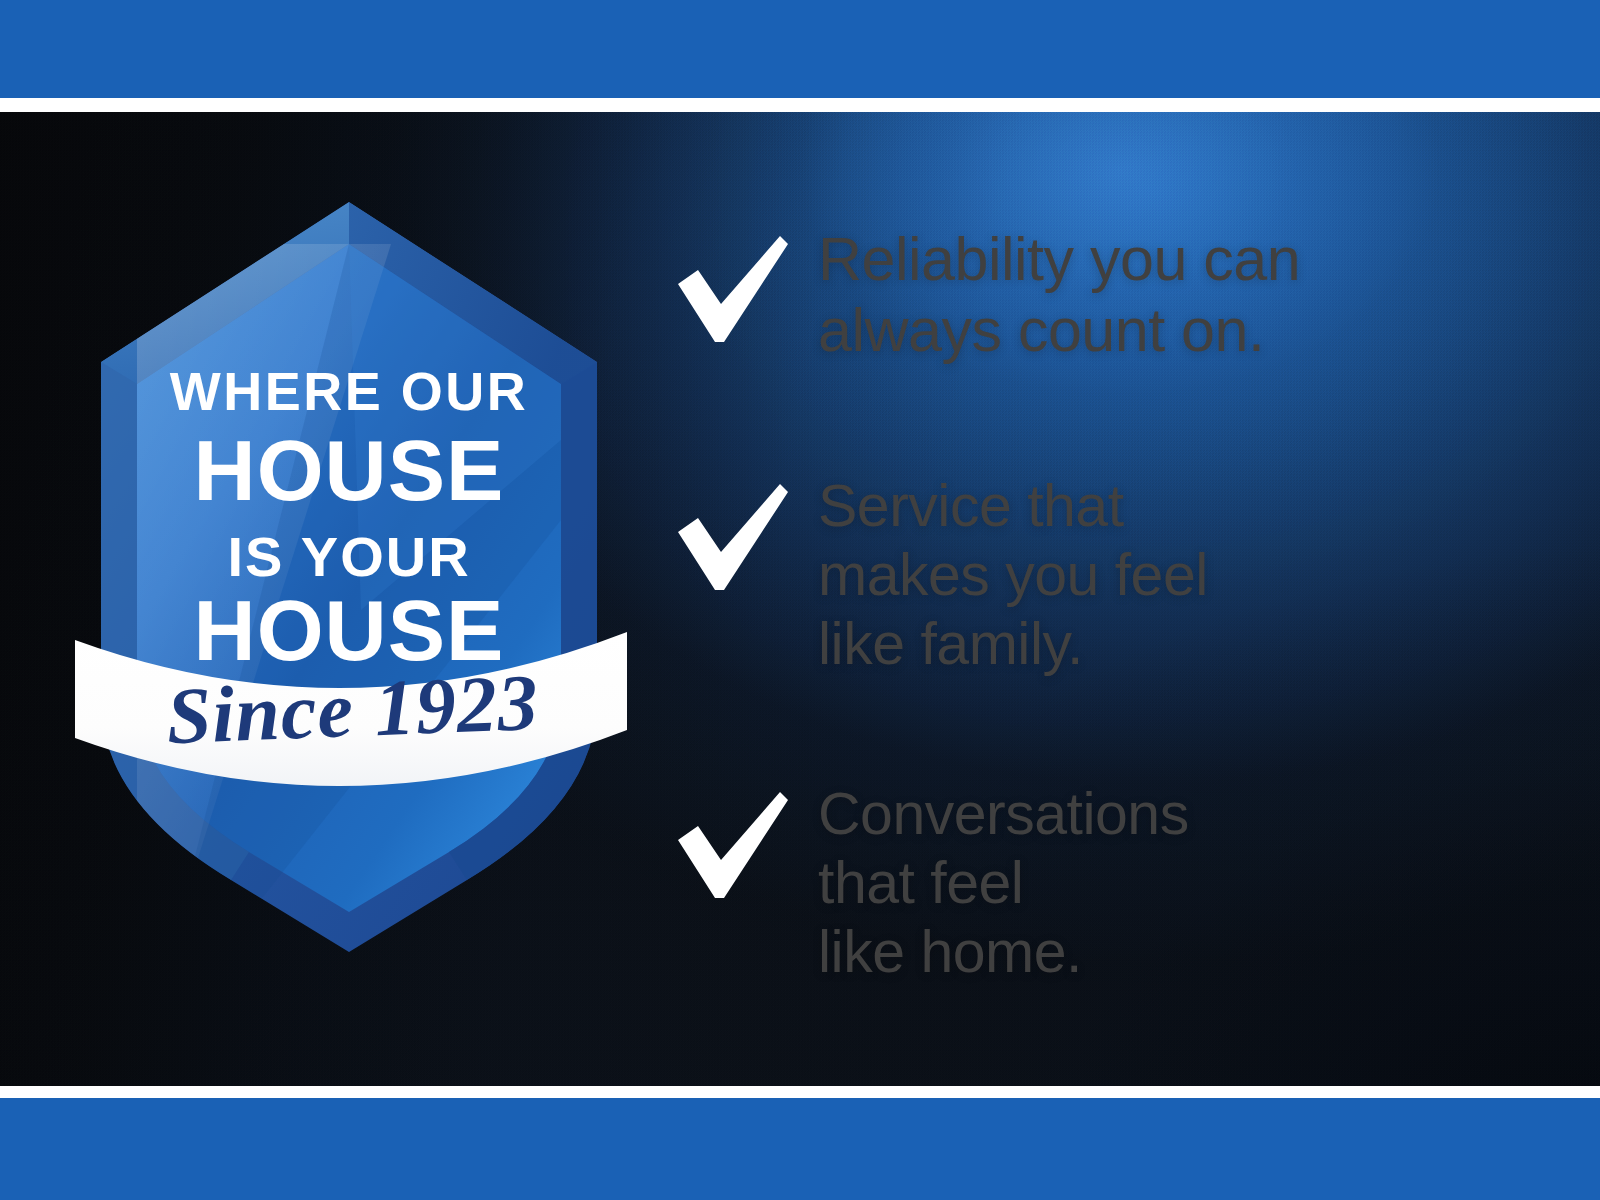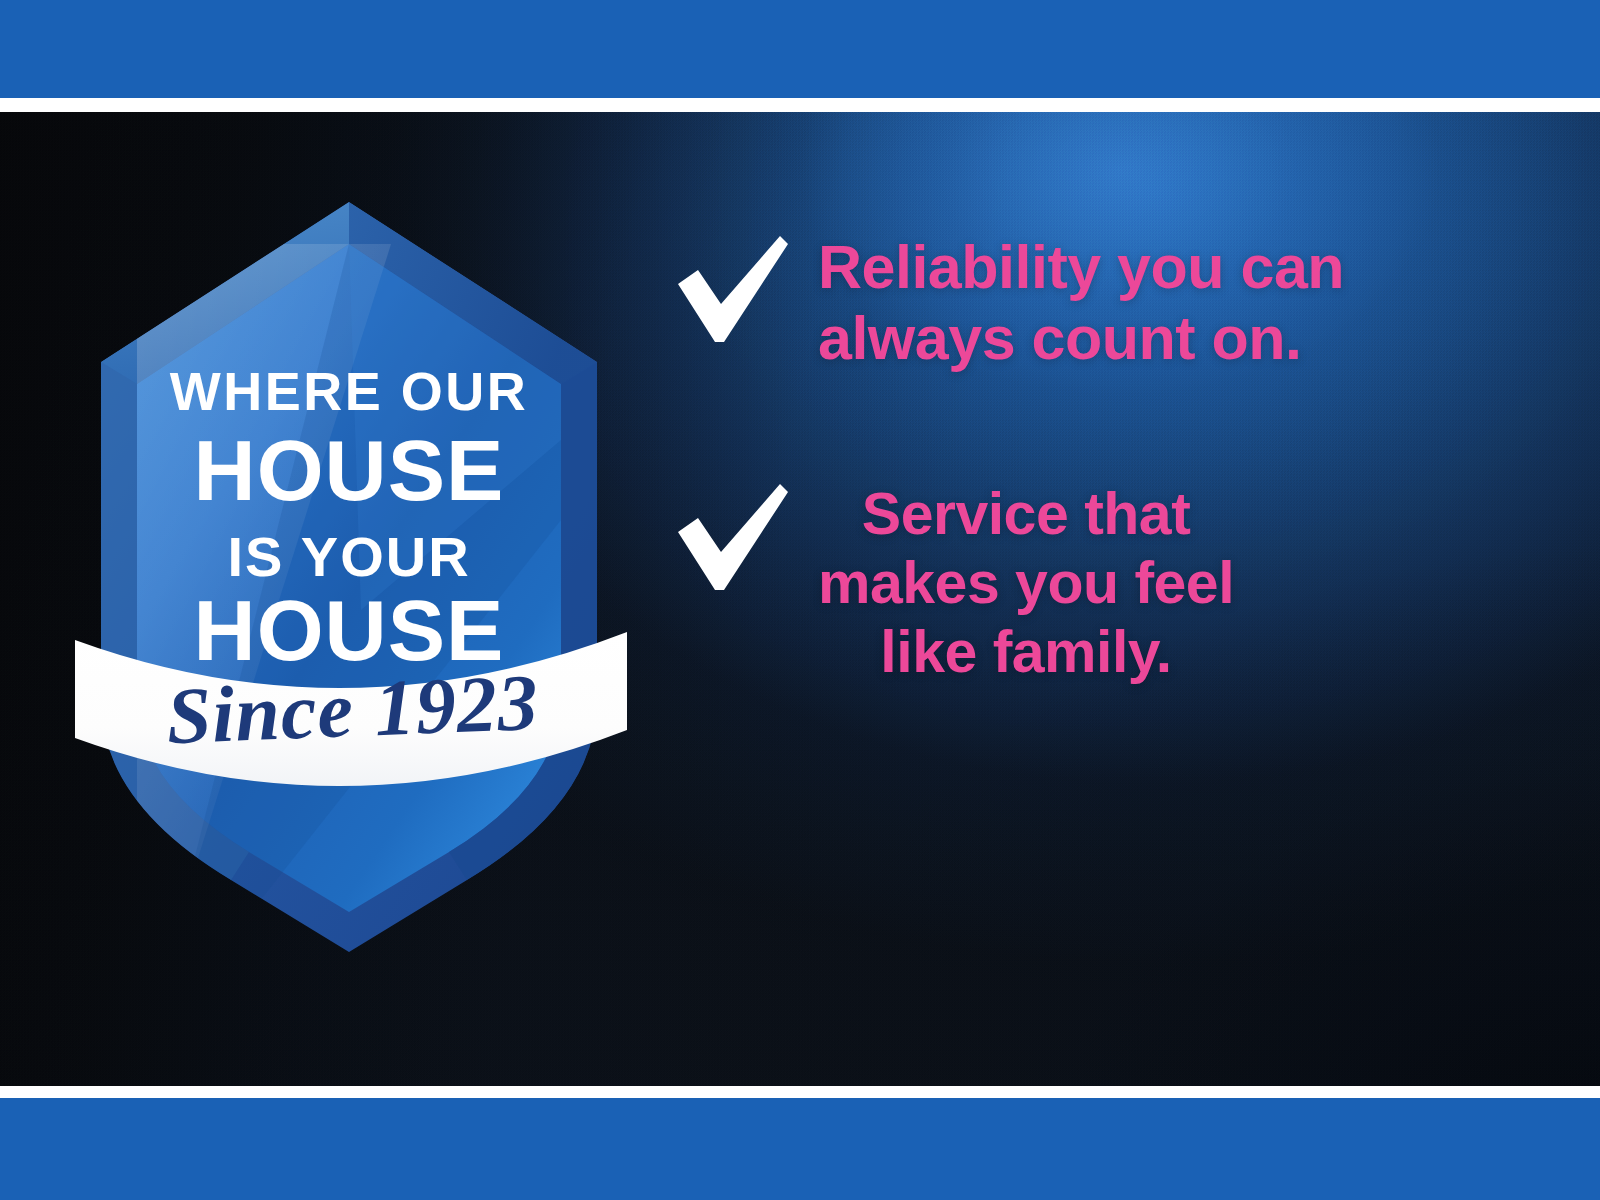--- a/index.html
+++ b/index.html
@@ -125,32 +125,31 @@
   .bullet.b3 { top:668px; left:0; }
 
   .check-icon {
     flex:0 0 auto;
     width:118px; height:118px;
     margin-top:6px;
   }
   .check-icon svg { display:block; width:118px; height:118px; }
 
   .bullet-text {
-    color:#ec4899;
+    color:#404040;
     font-family:"Liberation Sans", sans-serif;
-    font-weight:bold;
+    font-weight:normal;
     font-size:61px;
     line-height:1.17;
     letter-spacing:-0.5px;
     white-space:pre-line;
     text-shadow:0 2px 10px rgba(0,0,0,0.22);
-    margin-top:8px;
   }
   .bullet.b2 .bullet-text,
-  .bullet.b3 .bullet-text { font-size:59px;text-align:center; }
+  .bullet.b3 .bullet-text { font-size:59px; }
 </style>
 </head>
 <body>
 
 <div id="stage">
 
   <div class="brand-bar top"></div>
 
   <div id="canvas">
     <div class="wash-a"></div>
@@ -277,18 +276,26 @@
 
     <div class="bullet b2">
       <span class="check-icon">
         <svg viewBox="0 0 118 118" xmlns="http://www.w3.org/2000/svg">
           <path d="M 6 54 L 26 40 L 49 74 L 108 6 L 116 14 L 52 112 L 43 112 Z" fill="#ffffff"></path>
         </svg>
       </span>
       <span class="bullet-text">Service that<br>makes you feel<br>like family.</span>
     </div>
 
+    <div class="bullet b3">
+      <span class="check-icon">
+        <svg viewBox="0 0 118 118" xmlns="http://www.w3.org/2000/svg">
+          <path d="M 6 54 L 26 40 L 49 74 L 108 6 L 116 14 L 52 112 L 43 112 Z" fill="#ffffff"></path>
+        </svg>
+      </span>
+      <span class="bullet-text">Conversations<br>that feel<br>like home.</span>
+    </div>
 
   </div>
 
   <div class="brand-bar bottom"></div>
 
 </div>
 
 </body></html>

